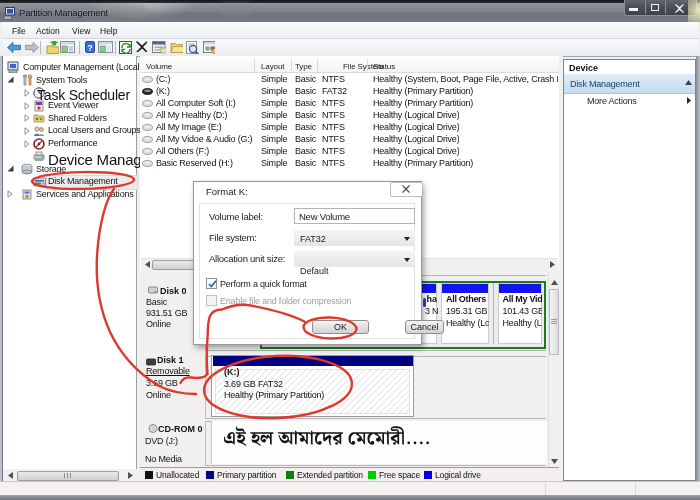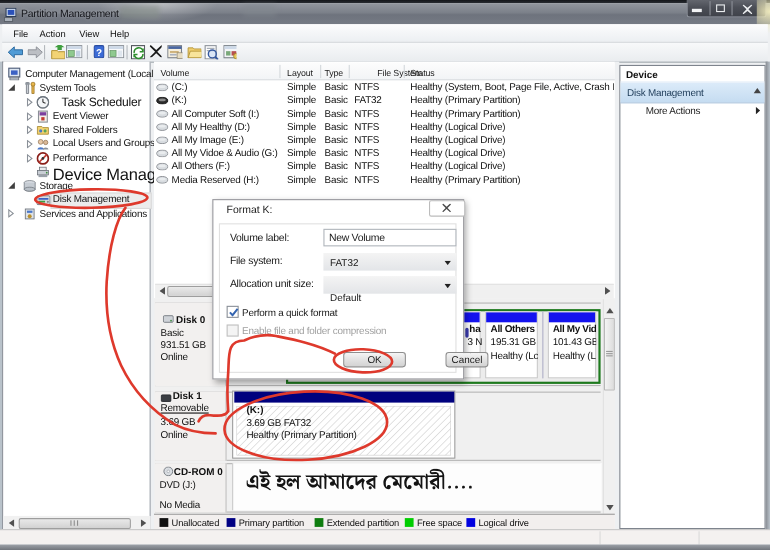--- a/index.html
+++ b/index.html
@@ -117,21 +117,21 @@
     <path d="M3 1 L5 1 L5 11 L3 11 Z" fill="#c8cdd4" stroke="#6a7078" stroke-width="0.7"></path>
     <path d="M2 1 L6 1 L6 3 L2 3 Z" fill="#8f969e"></path>
     <path d="M8 2 L10 2 L10 11 L8 11 Z" fill="#e8b64c" stroke="#9a7526" stroke-width="0.7"></path>
     <circle cx="9" cy="2.5" r="1.8" fill="#e8b64c" stroke="#9a7526" stroke-width="0.7"></circle>
   </svg>
 <div class="abs tx" style="left:36px;top:74.6px;font-size:9px;letter-spacing:-0.2px;color:#111;">System Tools</div>
 <svg class="abs" style="left:24px;top:88.8px" width="6" height="8" viewBox="0 0 6 8">
     <path d="M1 0.8 L5 4 L1 7.2 Z" fill="none" stroke="#8a9098" stroke-width="1"></path>
   </svg>
 <svg class="abs" style="left:33px;top:86.8px" width="12" height="12" viewBox="0 0 12 12"><circle cx="6" cy="6" r="5.2" fill="#f4f6f8" stroke="#707880"></circle>"/&gt;<circle cx="6" cy="6" r="5.2" fill="none" stroke="#707880"></circle><line x1="6" y1="6" x2="6" y2="2.8" stroke="#333" stroke-width="1"></line><line x1="6" y1="6" x2="8.4" y2="6.8" stroke="#333" stroke-width="1"></line></svg>
-<div class="abs tx" style="left:56px;top:87.3px;font-size:11px;letter-spacing:-0.2px;color:#111;">Task Scheduler</div>
+<div class="abs tx" style="left:37px;top:87.3px;font-size:14px;letter-spacing:-0.2px;color:#111;">Task Scheduler</div>
 <svg class="abs" style="left:24px;top:101.5px" width="6" height="8" viewBox="0 0 6 8">
     <path d="M1 0.8 L5 4 L1 7.2 Z" fill="none" stroke="#8a9098" stroke-width="1"></path>
   </svg>
 <svg class="abs" style="left:33px;top:99.5px" width="12" height="12" viewBox="0 0 12 12">
     <rect x="2" y="1" width="8" height="10" fill="#f5f0e8" stroke="#8a8f96"></rect>
     <rect x="3" y="2" width="6" height="3" fill="#7b3f9e"></rect>
     <rect x="4.5" y="6.5" width="3" height="3" fill="#c23b32"></rect>
   </svg>
 <div class="abs tx" style="left:48px;top:100.0px;font-size:9px;letter-spacing:-0.2px;color:#111;">Event Viewer</div>
 <svg class="abs" style="left:24px;top:114.19999999999999px" width="6" height="8" viewBox="0 0 6 8">
@@ -279,21 +279,21 @@
   </svg>
 <div class="abs tx" style="left:156px;top:146.2px;font-size:9px;letter-spacing:-0.2px;color:#111;">All Others (F:)</div>
 <div class="abs tx" style="left:261px;top:146.2px;font-size:9px;letter-spacing:-0.2px;color:#111;">Simple</div>
 <div class="abs tx" style="left:295px;top:146.2px;font-size:9px;letter-spacing:-0.2px;color:#111;">Basic</div>
 <div class="abs tx" style="left:322px;top:146.2px;font-size:9px;letter-spacing:-0.2px;color:#111;">NTFS</div>
 <div class="abs tx" style="left:373px;top:146.2px;font-size:9px;letter-spacing:-0.2px;color:#111;max-width:185px;overflow:hidden;">Healthy (Logical Drive)</div>
 <svg class="abs" style="left:142px;top:160px" width="11" height="7" viewBox="0 0 11 7">
     <ellipse cx="5.5" cy="3.5" rx="5.2" ry="3.1" fill="#d8dce0" stroke="#85898e" stroke-width="0.8"></ellipse>
     <ellipse cx="5.5" cy="2.8" rx="3.2" ry="1.2" fill="rgba(255,255,255,.45)"></ellipse>
   </svg>
-<div class="abs tx" style="left:156px;top:158.2px;font-size:9px;letter-spacing:-0.2px;color:#111;">Media Reserved (H:)</div>
+<div class="abs tx" style="left:156px;top:158.2px;font-size:9px;letter-spacing:-0.2px;color:#111;">Basic Reserved (H:)</div>
 <div class="abs tx" style="left:261px;top:158.2px;font-size:9px;letter-spacing:-0.2px;color:#111;">Simple</div>
 <div class="abs tx" style="left:295px;top:158.2px;font-size:9px;letter-spacing:-0.2px;color:#111;">Basic</div>
 <div class="abs tx" style="left:322px;top:158.2px;font-size:9px;letter-spacing:-0.2px;color:#111;">NTFS</div>
 <div class="abs tx" style="left:373px;top:158.2px;font-size:9px;letter-spacing:-0.2px;color:#111;max-width:185px;overflow:hidden;">Healthy (Primary Partition)</div>
 <div class="abs" style="left:141px;top:258px;width:417px;height:12px;background:#f0f0f0;border-top:1px solid #e2e2e2;"></div>
 <svg class="abs" style="left:145px;top:260.5px" width="5" height="7" viewBox="0 0 5 7">
     <path d="M5 0 L0 3.5 L5 7 Z" fill="#505050"></path>
   </svg>
 <svg class="abs" style="left:550px;top:260.5px" width="5" height="7" viewBox="0 0 5 7">
     <path d="M0 0 L5 3.5 L0 7 Z" fill="#505050"></path>

